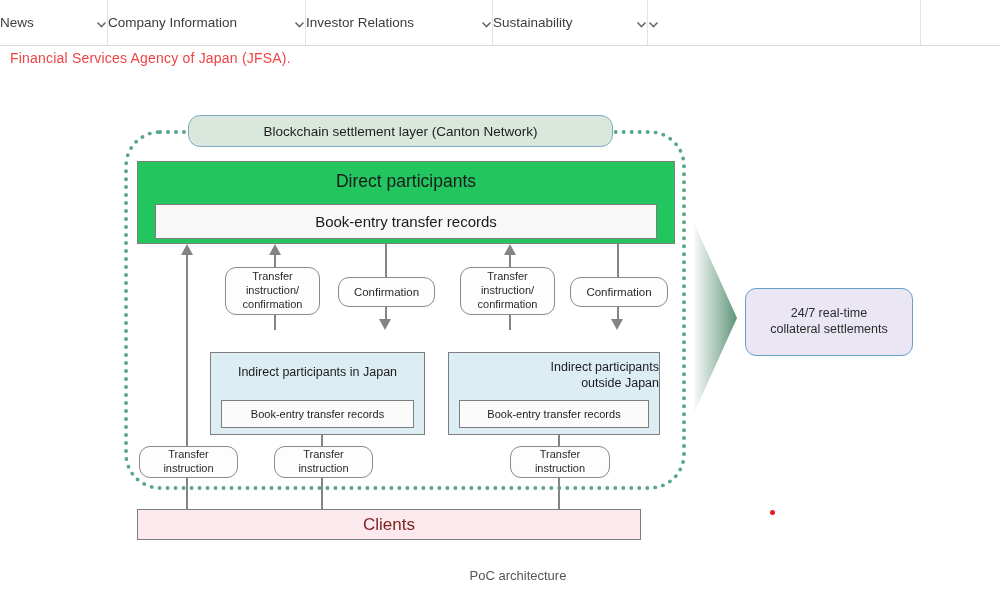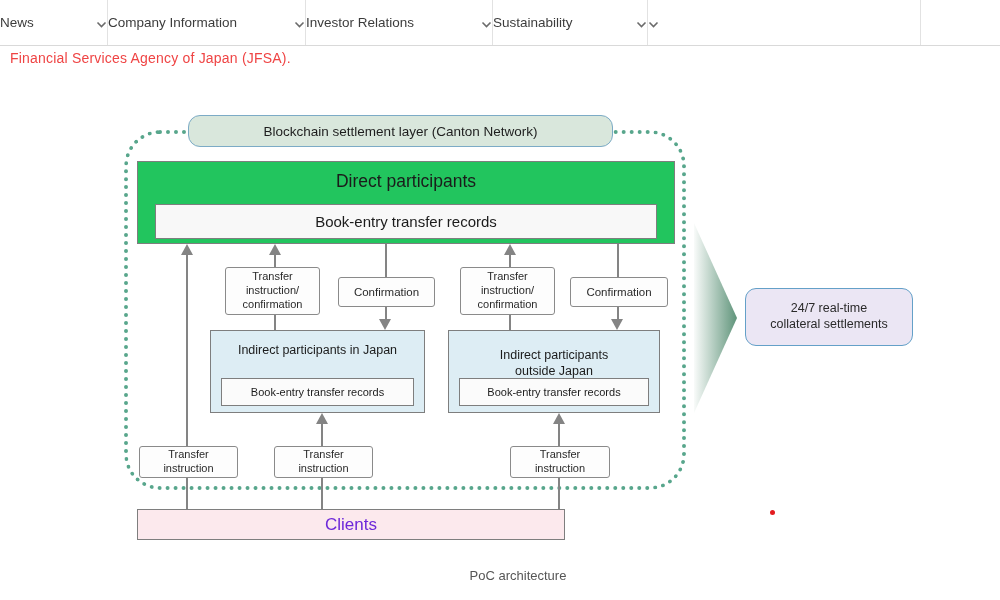--- a/index.html
+++ b/index.html
@@ -27,31 +27,31 @@
   .dashed-frame{left:124px;top:130px;width:562px;height:360px;border:4px dotted #58a68c;border-radius:36px;}
   .vline{width:2px;background:#848484;}
   .arr-up{width:0;height:0;border-left:6px solid transparent;border-right:6px solid transparent;border-bottom:11px solid #848484;}
   .arr-down{width:0;height:0;border-left:6px solid transparent;border-right:6px solid transparent;border-top:11px solid #848484;}
 
   .blockchain-box{left:188px;top:115px;width:425px;height:32px;background:#d9e7dc;border:1.5px solid #7cabc6;border-radius:12px;display:flex;align-items:center;justify-content:center;font-size:13.5px;color:#1e1e1e;}
   .direct-box{left:137px;top:161px;width:538px;height:83px;background:#22c55e;border:1px solid #7e7e7e;}
   .direct-title{position:absolute;left:0;top:9px;width:100%;text-align:center;font-size:17.5px;color:#1b1b1b;}
   .direct-records{position:absolute;left:17px;right:17px;top:42px;height:33px;background:#f8f8f8;border:1px solid #7e7e7e;display:flex;align-items:center;justify-content:center;font-size:15px;color:#1b1b1b;}
 
-  .round-box{background:#fdfdfd;border:1.5px solid #8a8a8a;border-radius:3px;display:flex;align-items:center;justify-content:center;text-align:center;color:#2a2a2a;}
+  .round-box{background:#fdfdfd;border:1.5px solid #8a8a8a;border-radius:11px;display:flex;align-items:center;justify-content:center;text-align:center;color:#2a2a2a;}
   .ml{white-space:pre-line;line-height:1.25;}
 
-  .indirect-box{background:#ddedf4;border:1px solid #7e7e7e;}
+  .indirect-box{background:#ddedf4;border:1px solid #7e7e7e;margin-top:22px;}
   .indirect-title{position:absolute;left:0;width:100%;text-align:center;font-size:12.5px;color:#1b1b1b;}
   .indirect-records{position:absolute;left:10px;right:10px;height:26px;background:#fbfbfb;border:1px solid #7e7e7e;display:flex;align-items:center;justify-content:center;font-size:11px;color:#1b1b1b;}
 
-  .clients-box{left:137px;top:509px;width:428px;height:31px;background:#fce9ed;border:1px solid #7e7e7e;display:flex;align-items:center;justify-content:center;font-size:17px;color:#6d28d9;}
+  .clients-box{left:137px;top:509px;width:504px;height:31px;background:#fce9ed;border:1px solid #7e7e7e;display:flex;align-items:center;justify-content:center;font-size:17px;color:#7f1d1d;}
 
   .big-arrow{left:694px;top:223px;width:43px;height:190px;background:linear-gradient(to right, rgba(103,153,125,0.04), #5f947a);clip-path:polygon(0% 0%, 100% 50%, 0% 100%);}
-  .outcome-box{left:745px;top:288px;width:168px;height:58px;background:#ebe6f4;border:1.5px solid #64a0c8;border-radius:11px;display:flex;align-items:center;justify-content:center;text-align:center;font-size:12.5px;color:#2a2a2a;}
+  .outcome-box{left:745px;top:288px;width:168px;height:68px;background:#ebe6f4;border:1.5px solid #64a0c8;border-radius:11px;display:flex;align-items:center;justify-content:center;text-align:center;font-size:12.5px;color:#2a2a2a;}
   .red-dot{left:770px;top:510px;width:5px;height:5px;border-radius:50%;background:#e31b1f;}
   .caption{position:absolute;left:368px;top:568px;width:300px;text-align:center;font-size:13px;color:#565656;}
 </style>
 </head>
 <body>
 
 <div class="nav">
   <div class="nav-item" style="width:108px">
     <span>News</span>
     <span class="chev"><svg width="11" height="7" viewBox="0 0 11 7">
@@ -131,21 +131,21 @@
 instruction/
 confirmation</div>
   <div class="abs round-box" style="left:570px;top:277px;width:98px;height:30px;font-size:11.5px;">Confirmation</div>
 
   <div class="abs indirect-box" style="left:210px;top:330px;width:215px;height:83px;">
     <div class="indirect-title" style="top:12px;">Indirect participants in Japan</div>
     <div class="indirect-records" style="top:47px;">Book-entry transfer records</div>
   </div>
 
   <div class="abs indirect-box" style="left:448px;top:330px;width:212px;height:83px;">
-    <div class="indirect-title ml" style="top:17px;">Indirect participants
+    <div class="indirect-title ml" style="top:7px;text-align:right;">Indirect participants
 outside Japan</div>
     <div class="indirect-records" style="top:47px;">Book-entry transfer records</div>
   </div>
 
   <div class="abs round-box ml" style="left:139px;top:446px;width:99px;height:32px;font-size:11px;">Transfer
 instruction</div>
   <div class="abs round-box ml" style="left:274px;top:446px;width:99px;height:32px;font-size:11px;">Transfer
 instruction</div>
   <div class="abs round-box ml" style="left:510px;top:446px;width:100px;height:32px;font-size:11px;">Transfer
 instruction</div>

